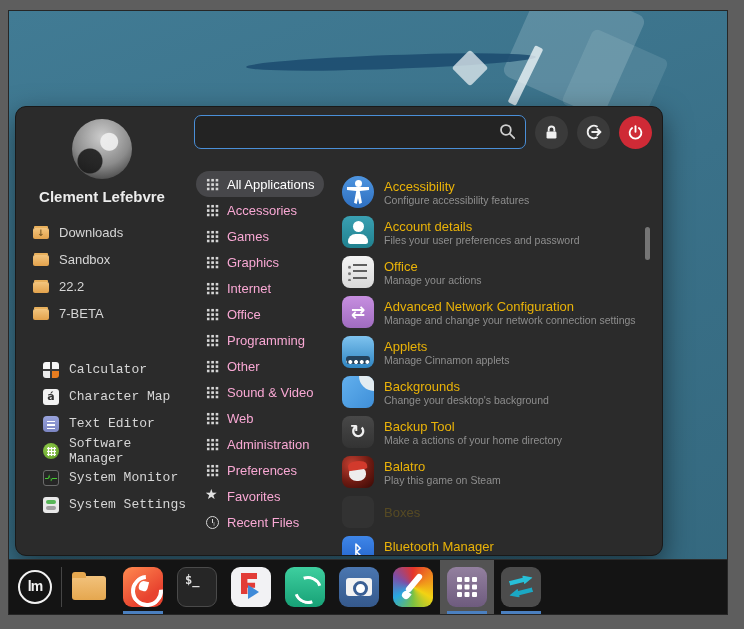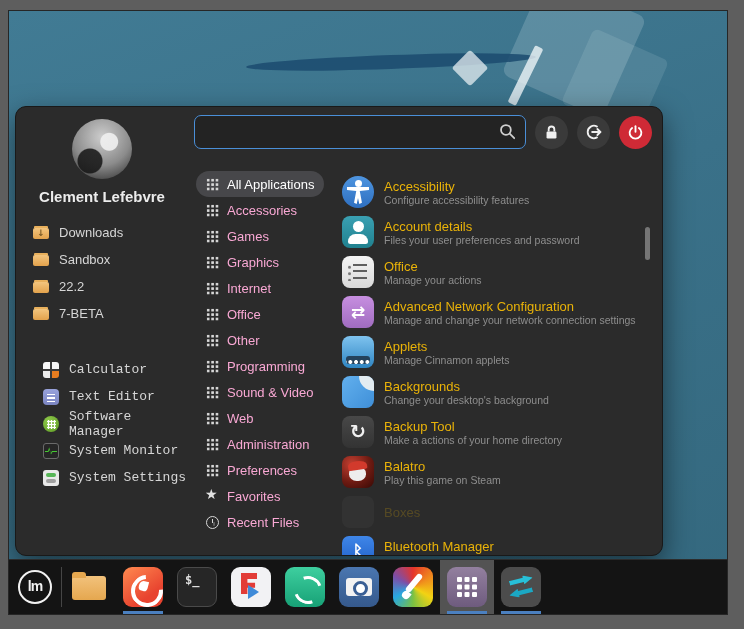--- a/index.html
+++ b/index.html
@@ -213,20 +213,24 @@
     <span class="s-ic i-folder"></span>
     <span>7-BETA</span>
   </div>
           </div>
         <div class="side-list apps">
             <div class="side-item">
     <span class="s-ic i-calculator"></span>
     <span>Calculator</span>
   </div>
             <div class="side-item">
+    <span class="s-ic i-character-map"></span>
+    <span>Character Map</span>
+  </div>
+            <div class="side-item">
     <span class="s-ic i-text-editor"></span>
     <span>Text Editor</span>
   </div>
             <div class="side-item">
     <span class="s-ic i-software-manager"></span>
     <span>Software Manager</span>
   </div>
             <div class="side-item">
     <span class="s-ic i-system-monitor"></span>
     <span>System Monitor</span>
@@ -289,25 +293,25 @@
               <div class="cat-item">
     <span class="c-ic i-grid"></span>
     <span>Internet</span>
   </div>
               <div class="cat-item">
     <span class="c-ic i-grid"></span>
     <span>Office</span>
   </div>
               <div class="cat-item">
     <span class="c-ic i-grid"></span>
+    <span>Programming</span>
+  </div>
+              <div class="cat-item">
+    <span class="c-ic i-grid"></span>
     <span>Other</span>
-  </div>
-              <div class="cat-item">
-    <span class="c-ic i-grid"></span>
-    <span>Programming</span>
   </div>
               <div class="cat-item">
     <span class="c-ic i-grid"></span>
     <span>Sound &amp; Video</span>
   </div>
               <div class="cat-item">
     <span class="c-ic i-grid"></span>
     <span>Web</span>
   </div>
               <div class="cat-item">

